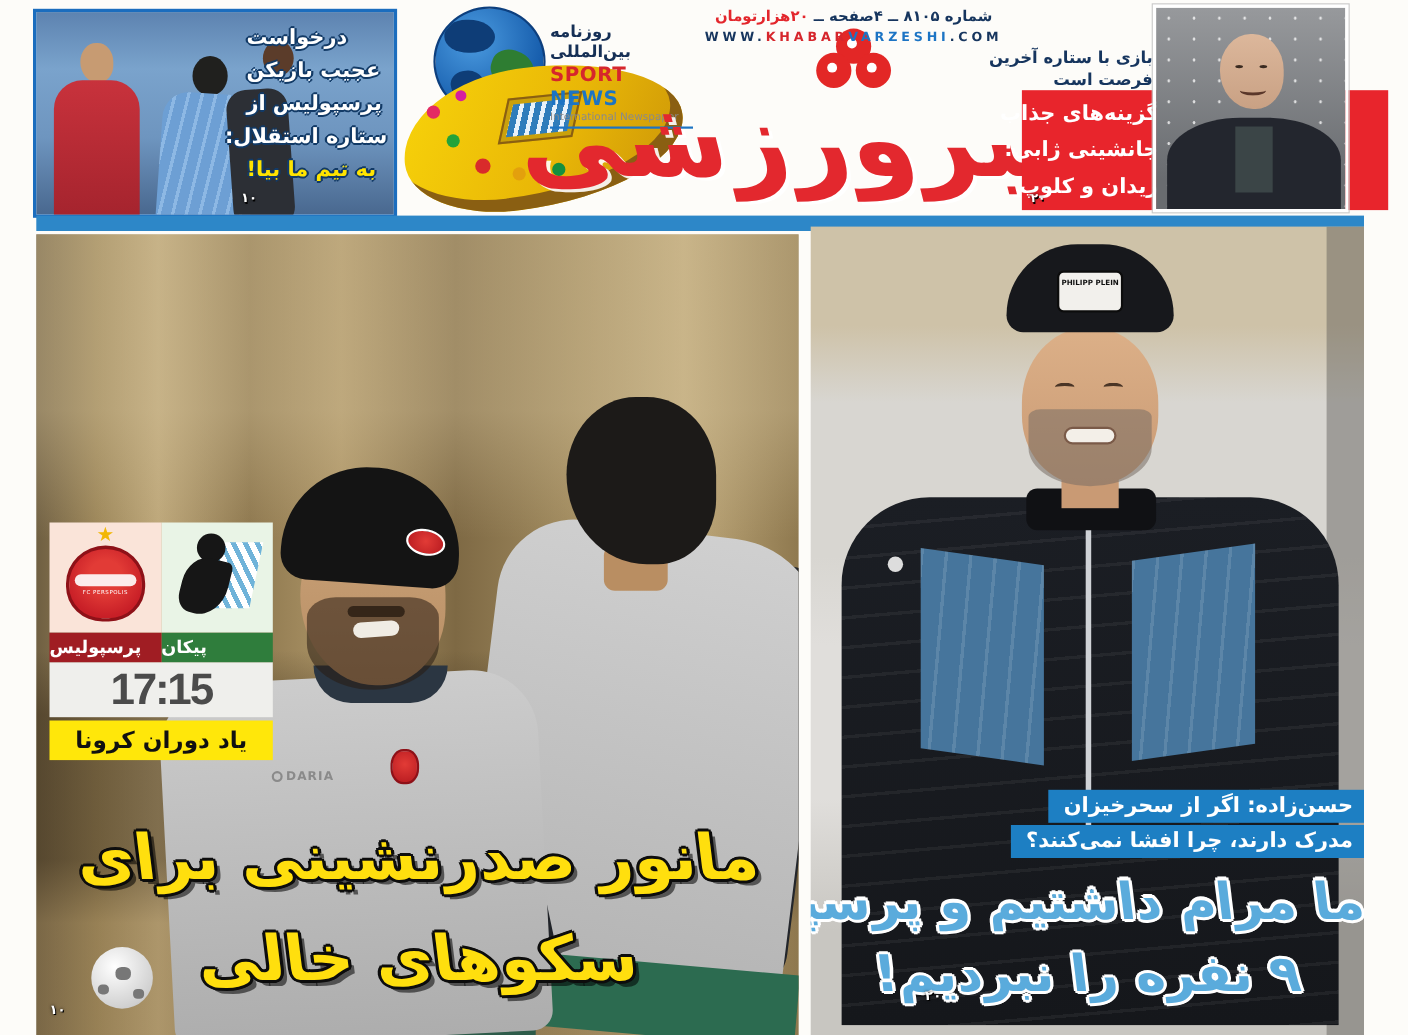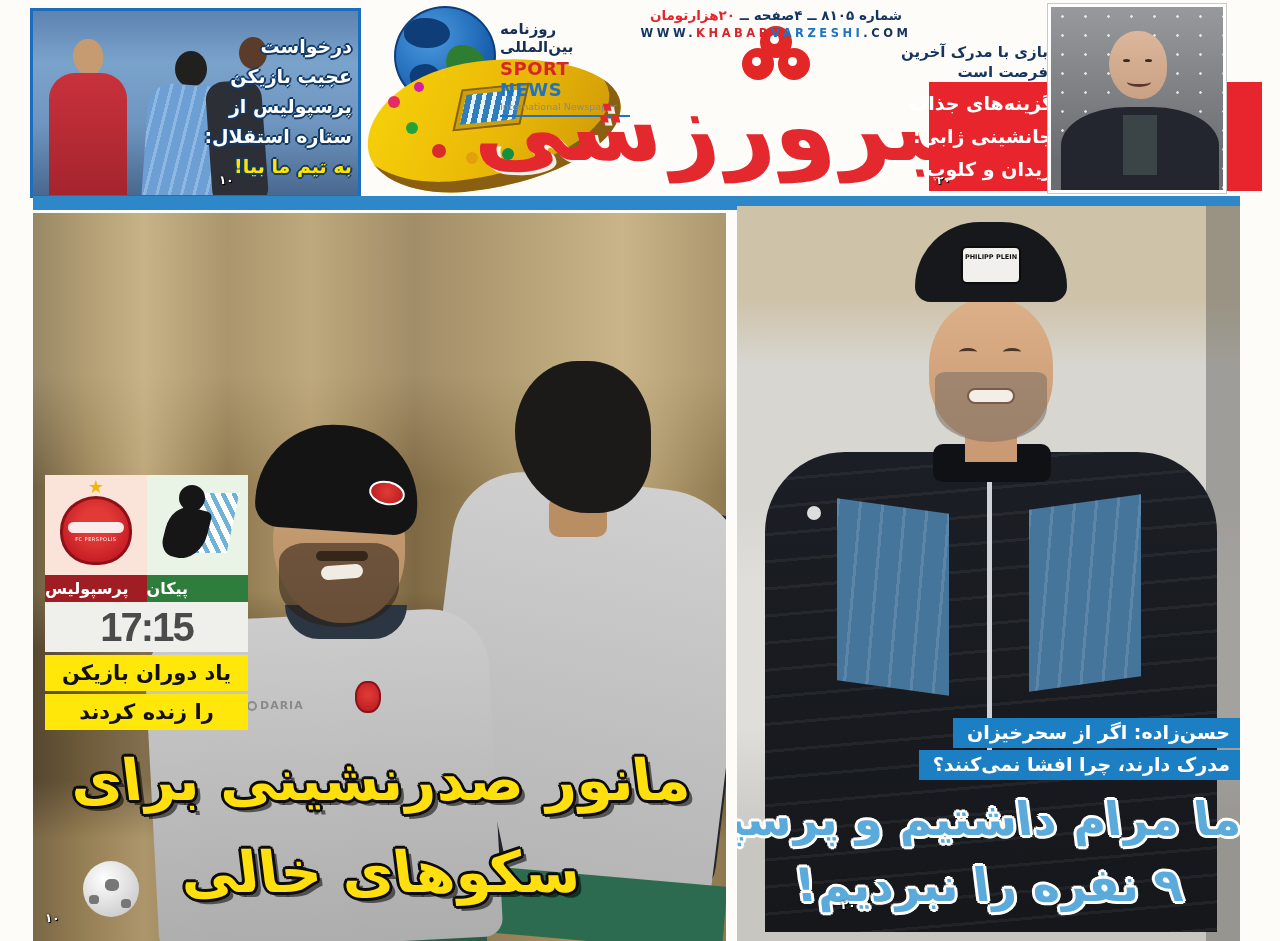--- a/index.html
+++ b/index.html
@@ -10,21 +10,21 @@
   
   #tl-box { left:30px; top:8px; width:331px; height:190px; border:3px solid #1b6dbe;
             background:linear-gradient(180deg,#5d83b0 0%,#7aa3cc 28%,#6e95bf 62%,#49688f 100%); overflow:hidden; }
   .fig { position:absolute; }
   .tl-red-body { left:16px; top:62px; width:78px; height:130px; background:linear-gradient(180deg,#c8323c,#a3232d); border-radius:26px 26px 8px 8px; }
   .tl-red-head { left:40px; top:28px; width:30px; height:36px; background:#c79b72; border-radius:50% 50% 45% 55%; }
   .tl-blue-body { left:112px; top:74px; width:86px; height:122px; background:repeating-linear-gradient(100deg,#6d9fd4 0 9px,#8db8e4 9px 12px); border-radius:24px 24px 6px 6px; transform:rotate(4deg); }
   .tl-blue-head { left:142px; top:40px; width:32px; height:36px; background:#20201e; border-radius:50%; }
   .tl-dark-body { left:176px; top:70px; width:56px; height:126px; background:#2c2f35; border-radius:18px; transform:rotate(-4deg); }
   .tl-blue2-head { left:206px; top:26px; width:28px; height:32px; background:#5b3c2a; border-radius:50%; }
-  .tl-text { right:6px; top:20px; width:128px; direction:rtl; text-align:right; }
+  .tl-text { right:6px; top:8px; width:128px; direction:rtl; text-align:left; }
   .tl-line { color:#ffffff; font-size:19px; font-weight:bold; line-height:30px; white-space:nowrap;
              text-shadow:2px 0 0 #123a66,-2px 0 0 #123a66,0 2px 0 #123a66,0 -2px 0 #123a66,1px 1px 0 #123a66,-1px -1px 0 #123a66; }
   .tl-line.yellow { color:#ffe400; }
   .pageno { color:#fff; font-size:12px; font-weight:bold; text-shadow:0 0 3px #000,1px 1px 0 #000;text-align:right; }
   #tl-pageno { left:186px; bottom:8px; }
 
   
   #globe { left:394px; top:6px; width:102px; height:100px; border-radius:50%;
            background:radial-gradient(circle at 35% 30%, #4b9be0, #1258a8 75%); overflow:hidden; border:2px solid #0d3f7e; }
   .land { position:absolute; background:#0e3d77; border-radius:45% 55% 50% 50%; }
@@ -237,21 +237,21 @@
   </div>
 
   <div id="logo" class="abs"><span class="kh">خ</span><span class="rest">برورزشی</span></div>
 
   <div id="dateblock" class="abs">
     <div class="date-line"><span>شماره ۸۱۰۵ ــ ۴صفحه ــ </span><span class="price">۲۰هزارتومان</span></div>
     <div class="website"><span class="w-n">WWW.</span><span class="w-r">KHABAR</span><span class="w-b">VARZESHI</span><span class="w-n">.COM</span></div>
   </div>
 
   <div id="kicker" class="abs">
-    <div class="kick-line">بازی با مدرک آخرین</div>
+    <div class="kick-line">بازی با ستاره آخرین</div>
     <div class="kick-line second">فرصت است</div>
   </div>
 
   <div id="redbox" class="abs">
     <div id="redbox-text">
       <div class="rb-line">گزینه‌های جذاب</div>
       <div class="rb-line">جانشینی ژابی:</div>
       <div class="rb-line">زیدان و کلوپ</div>
     </div>
     <div class="abs pageno" id="rb-pageno">۲۰</div>
@@ -317,22 +317,21 @@
             <div class="peyk-head"></div>
             <div class="peyk-body"></div>
           </div>
         </div>
       </div>
       <div class="club-bars">
         <div class="bar bar-pers">پرسپولیس</div>
         <div class="bar bar-peyk">پیکان</div>
       </div>
       <div class="time-strip"><span>17:15</span></div>
-      <div class="note-row">یاد دوران بازیکن</div>
-      <div class="note-row">را زنده کردند</div>
+      <div class="note-row">یاد دوران کرونا</div>
     </div>
 
     <div id="lhl1" class="abs big-headline yellow-hl">مانور صدرنشینی برای</div>
     <div id="lhl2" class="abs big-headline yellow-hl">سکوهای خالی</div>
     <div id="lp-pageno" class="abs pageno">۱۰</div>
   </div>
 
   <div id="rightpanel" class="abs">
     <div class="edge"></div>
 

